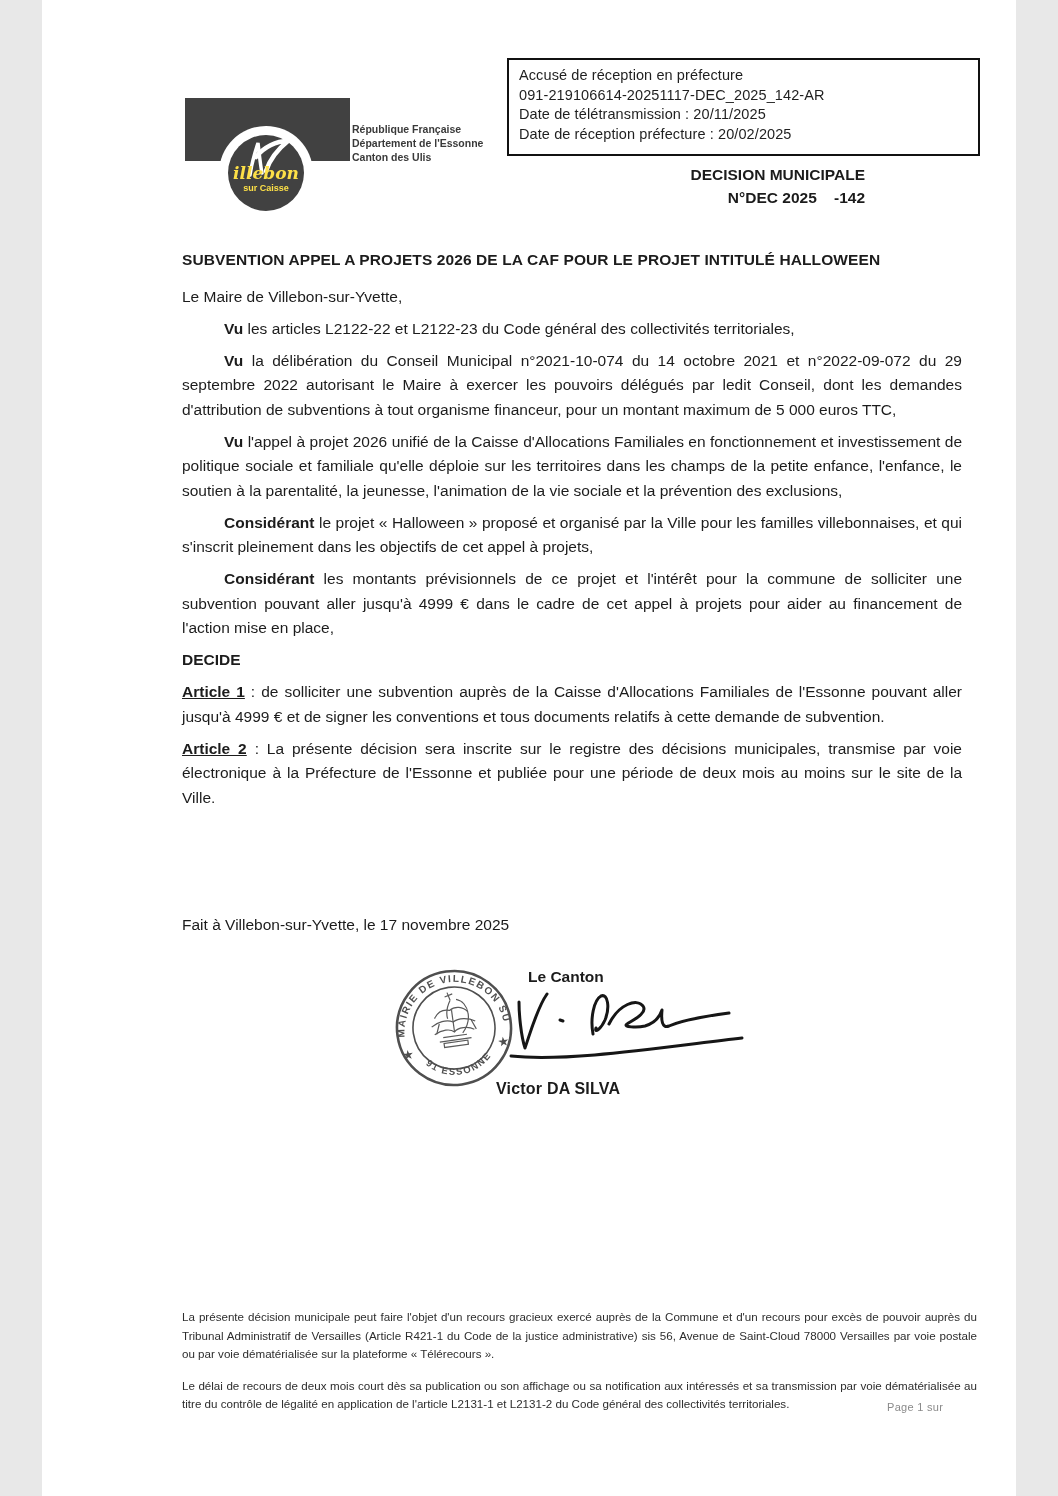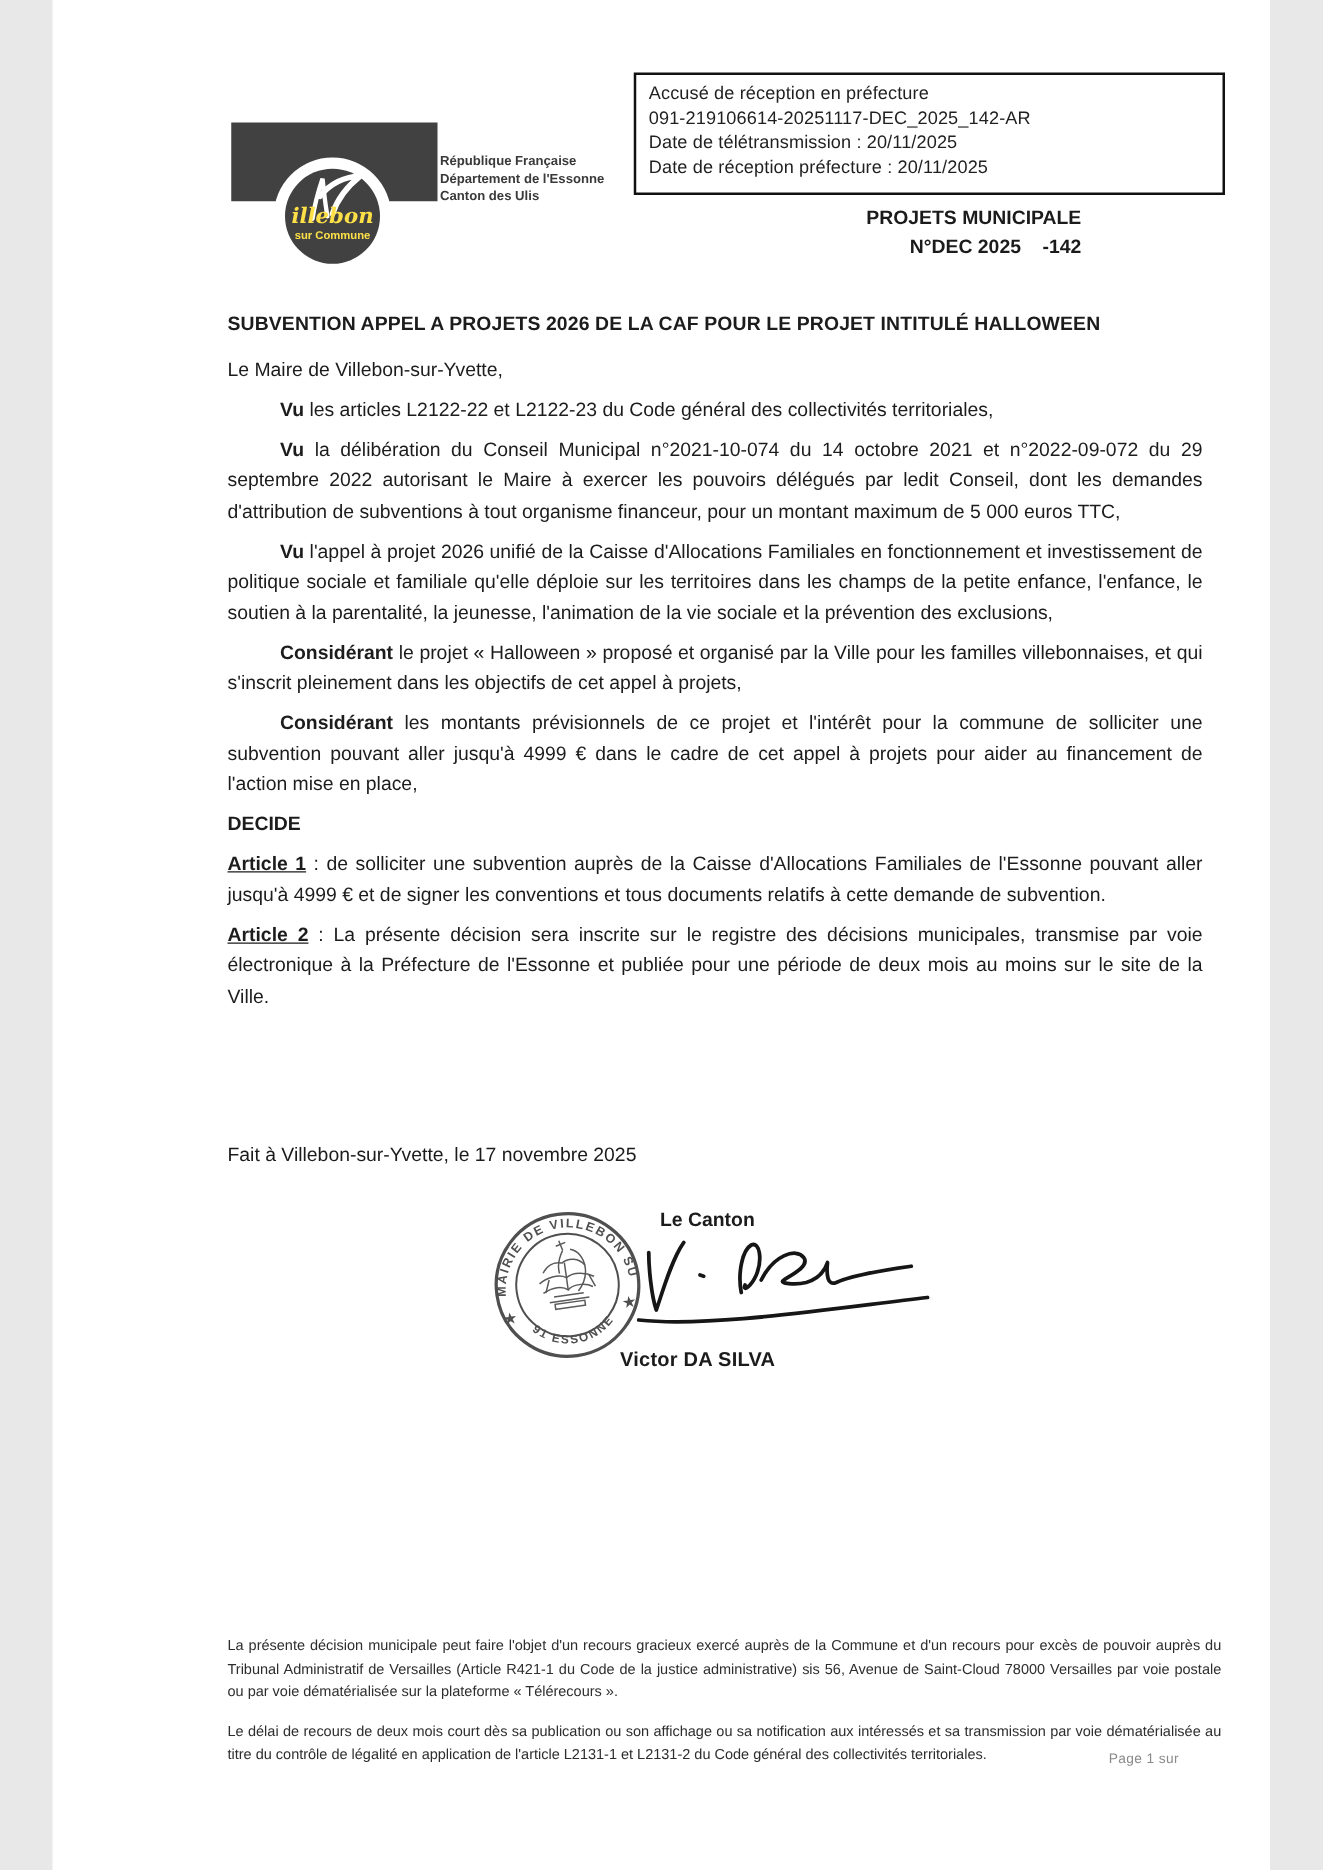--- a/index.html
+++ b/index.html
@@ -76,42 +76,42 @@
 </style>
 </head>
 <body>
 
 <div class="page">
 
   <div class="reception-box">
     <div>Accusé de réception en préfecture</div>
     <div>091-219106614-20251117-DEC_2025_142-AR</div>
     <div>Date de télétransmission : 20/11/2025</div>
-    <div>Date de réception préfecture : 20/11/2025</div>
+    <div>Date de réception préfecture : 20/02/2025</div>
   </div>
 
   <div class="logo-rect"></div>
   <div class="logo-arch"></div>
   <div class="logo-circle">
     <svg class="logo-swoosh" width="50" height="40" viewBox="0 0 50 40">
       <path d="M8,38 C10,24 14,12 16,6 C17,14 18,26 20,36" fill="none" stroke="#ffffff" stroke-width="3.5" stroke-linecap="round"></path>
       <path d="M14,20 C22,10 34,4 46,4 C36,12 28,22 24,34" fill="none" stroke="#ffffff" stroke-width="4.5" stroke-linecap="round"></path>
     </svg>
     <div class="logo-script">illebon</div>
-    <div class="logo-sub">sur Commune</div>
+    <div class="logo-sub">sur Caisse</div>
   </div>
 
   <div class="admin-lines">
     <div>République Française</div>
     <div>Département de l'Essonne</div>
     <div>Canton des Ulis</div>
   </div>
 
   <div class="decision-head">
-    <div>PROJETS MUNICIPALE</div>
+    <div>DECISION MUNICIPALE</div>
     <div class="num">N°DEC 2025&nbsp;&nbsp;&nbsp;&nbsp;-142</div>
   </div>
 
   <div class="body">
     <p class="doc-title">SUBVENTION APPEL A PROJETS 2026 DE LA CAF POUR LE PROJET INTITULÉ HALLOWEEN</p>
     <p class="opening">Le Maire de Villebon-sur-Yvette,</p>
     <p><span class="lead">Vu</span><span> les articles L2122-22 et L2122-23 du Code général des collectivités territoriales,</span></p>
     <p><span class="lead">Vu</span><span> la délibération du Conseil Municipal n°2021-10-074 du 14 octobre 2021 et n°2022-09-072 du 29 septembre 2022 autorisant le Maire à exercer les pouvoirs délégués par ledit Conseil, dont les demandes d'attribution de subventions à tout organisme financeur, pour un montant maximum de 5 000 euros TTC,</span></p>
     <p><span class="lead">Vu</span><span> l'appel à projet 2026 unifié de la Caisse d'Allocations Familiales en fonctionnement et investissement de politique sociale et familiale qu'elle déploie sur les territoires dans les champs de la petite enfance, l'enfance, le soutien à la parentalité, la jeunesse, l'animation de la vie sociale et la prévention des exclusions,</span></p>
     <p><span class="lead">Considérant</span><span> le projet « Halloween » proposé et organisé par la Ville pour les familles villebonnaises, et qui s'inscrit pleinement dans les objectifs de cet appel à projets,</span></p>

